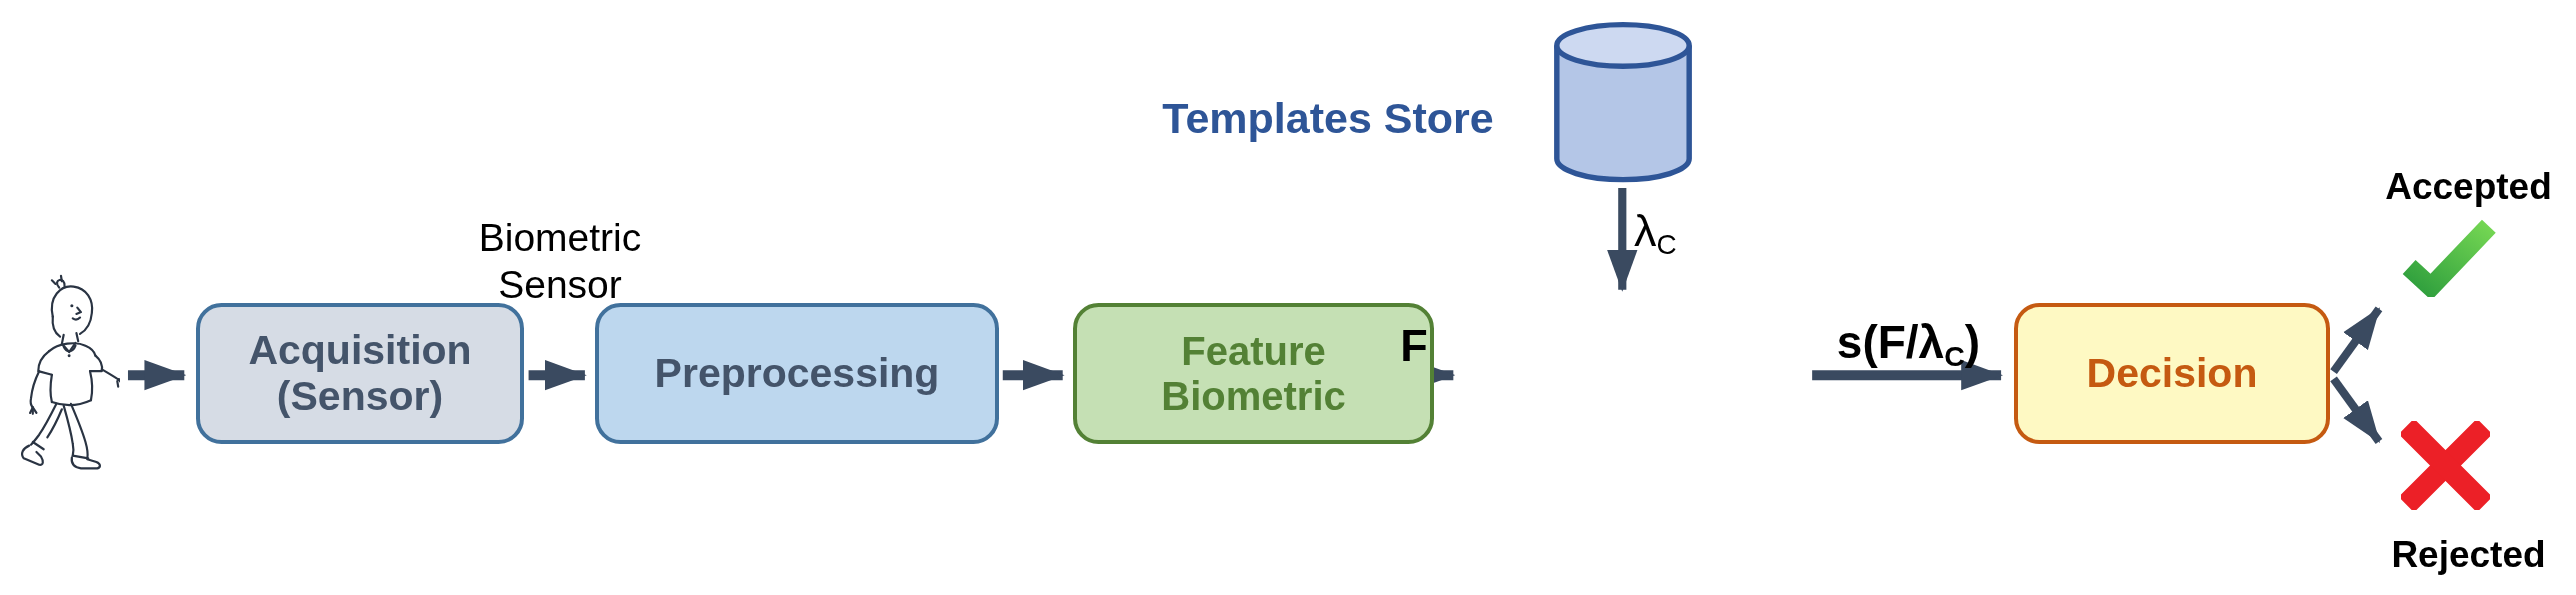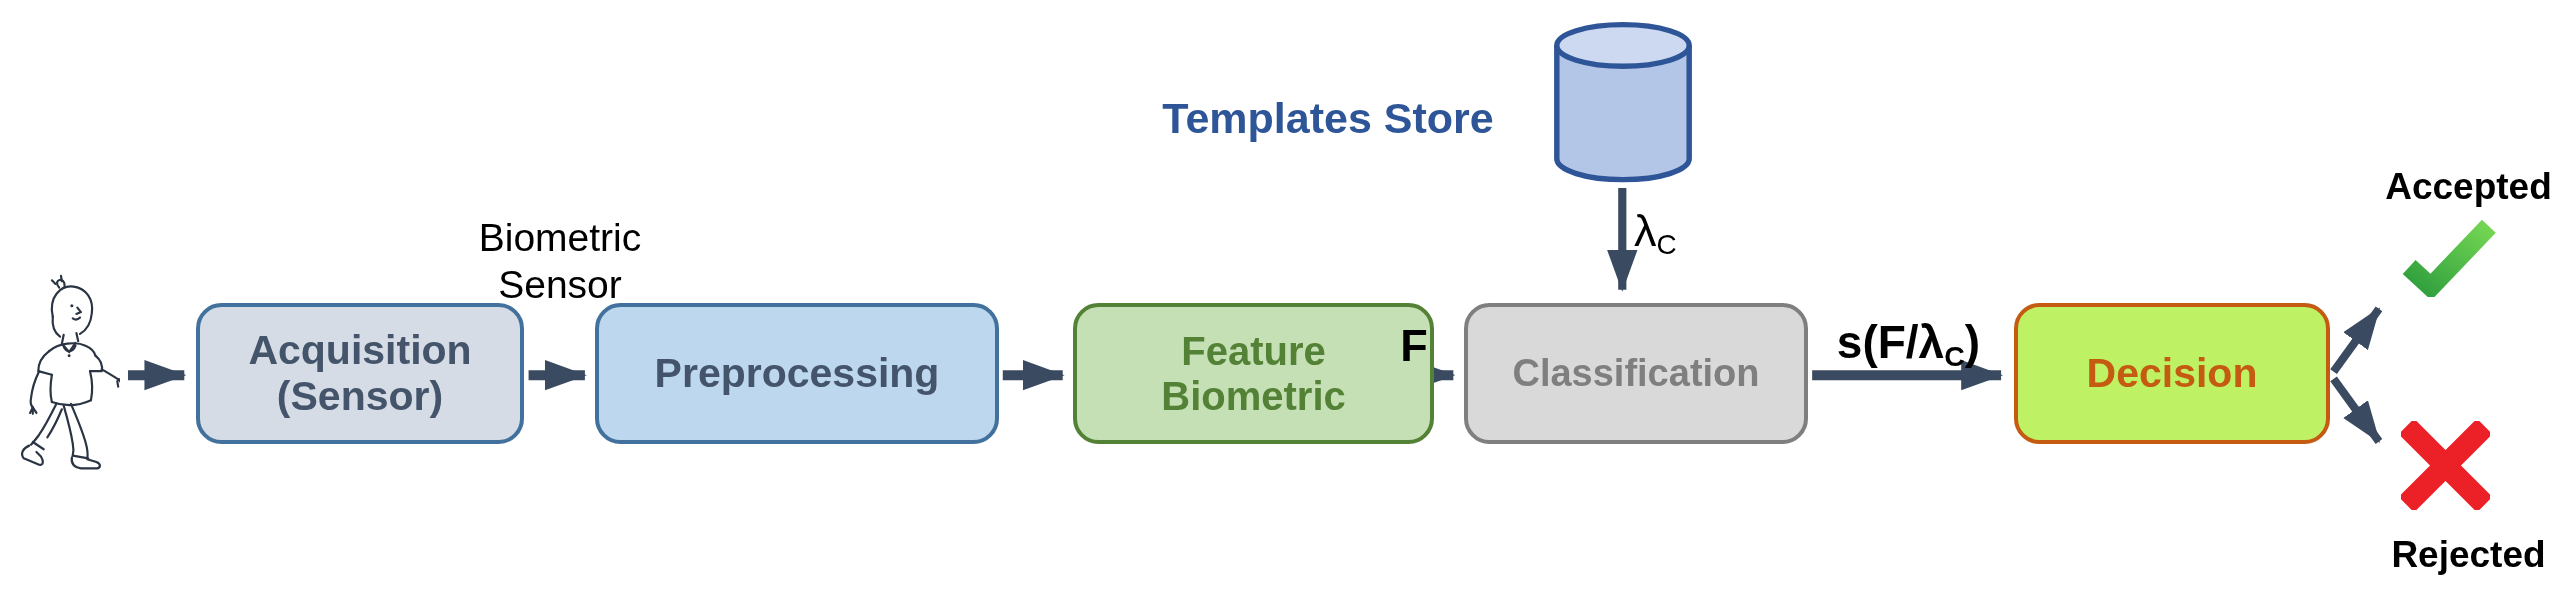--- a/index.html
+++ b/index.html
@@ -15,21 +15,21 @@
     position:absolute;top:303px;height:141px;box-sizing:border-box;
     border-radius:25.5px;border:4.5px solid #888;
     display:flex;flex-direction:column;align-items:center;justify-content:center;
     font-weight:bold;line-height:1.12;text-align:center;
   }
   .node .l2:empty{display:none;}
   .node-acquisition{left:196px;width:328px;background:#d6dce5;border-color:#41719c;color:#44546a;font-size:41px;}
   .node-preprocessing{left:595px;width:404px;background:#bdd7ee;border-color:#41719c;color:#44546a;font-size:41px;}
   .node-feature{left:1073px;width:361px;background:#c5e0b4;border-color:#538135;color:#538135;font-size:40px;}
   .node-classification{left:1464px;width:344px;background:#d9d9d9;border-color:#7f7f7f;color:#7f7f7f;font-size:38px;}
-  .node-decision{left:2014px;width:316px;background:#bef264;border-color:#c55a11;color:#c55a11;font-size:41px;}
+  .node-decision{left:2014px;width:316px;background:#fef9c3;border-color:#c55a11;color:#c55a11;font-size:41px;}
 
   
   .lbl{position:absolute;color:#000;text-align:center;}
   .lbl-biometric{left:378px;top:186px;width:364px;font-size:39px;line-height:1.2;font-weight:400;margin-top:29px;}
   .lbl-templates{left:1101px;top:94px;width:454px;font-size:43px;font-weight:bold;color:#2e5597;}
   .lbl-f{left:1373px;top:320px;width:82px;font-size:45px;font-weight:bold;}
   .lbl-lambda{left:1634px;top:205px;width:109px;font-size:45px;font-weight:normal;text-align:left;}
   .lbl-score{left:1772px;top:315px;width:273px;font-size:46px;font-weight:bold;}
   .lbl-accepted{left:2332px;top:166px;width:273px;font-size:37px;font-weight:bold;}
   .lbl-rejected{left:2332px;top:534px;width:273px;font-size:37px;font-weight:bold;}
@@ -134,24 +134,20 @@
     <span class="l2">(Sensor)</span>
   </div>
   <div class="node node-preprocessing">
     <span class="l1">Preprocessing</span>
 
   </div>
   <div class="node node-feature">
     <span class="l1">Feature</span>
     <span class="l2">Biometric</span>
   </div>
-  <div class="node node-classification">
-    <span class="l1">Classification</span>
-
-  </div>
   <div class="node node-decision">
     <span class="l1">Decision</span>
 
   </div>
 
   <div class="lbl lbl-biometric">
     <div>Biometric</div>
     <div>Sensor</div>
   </div>
 

